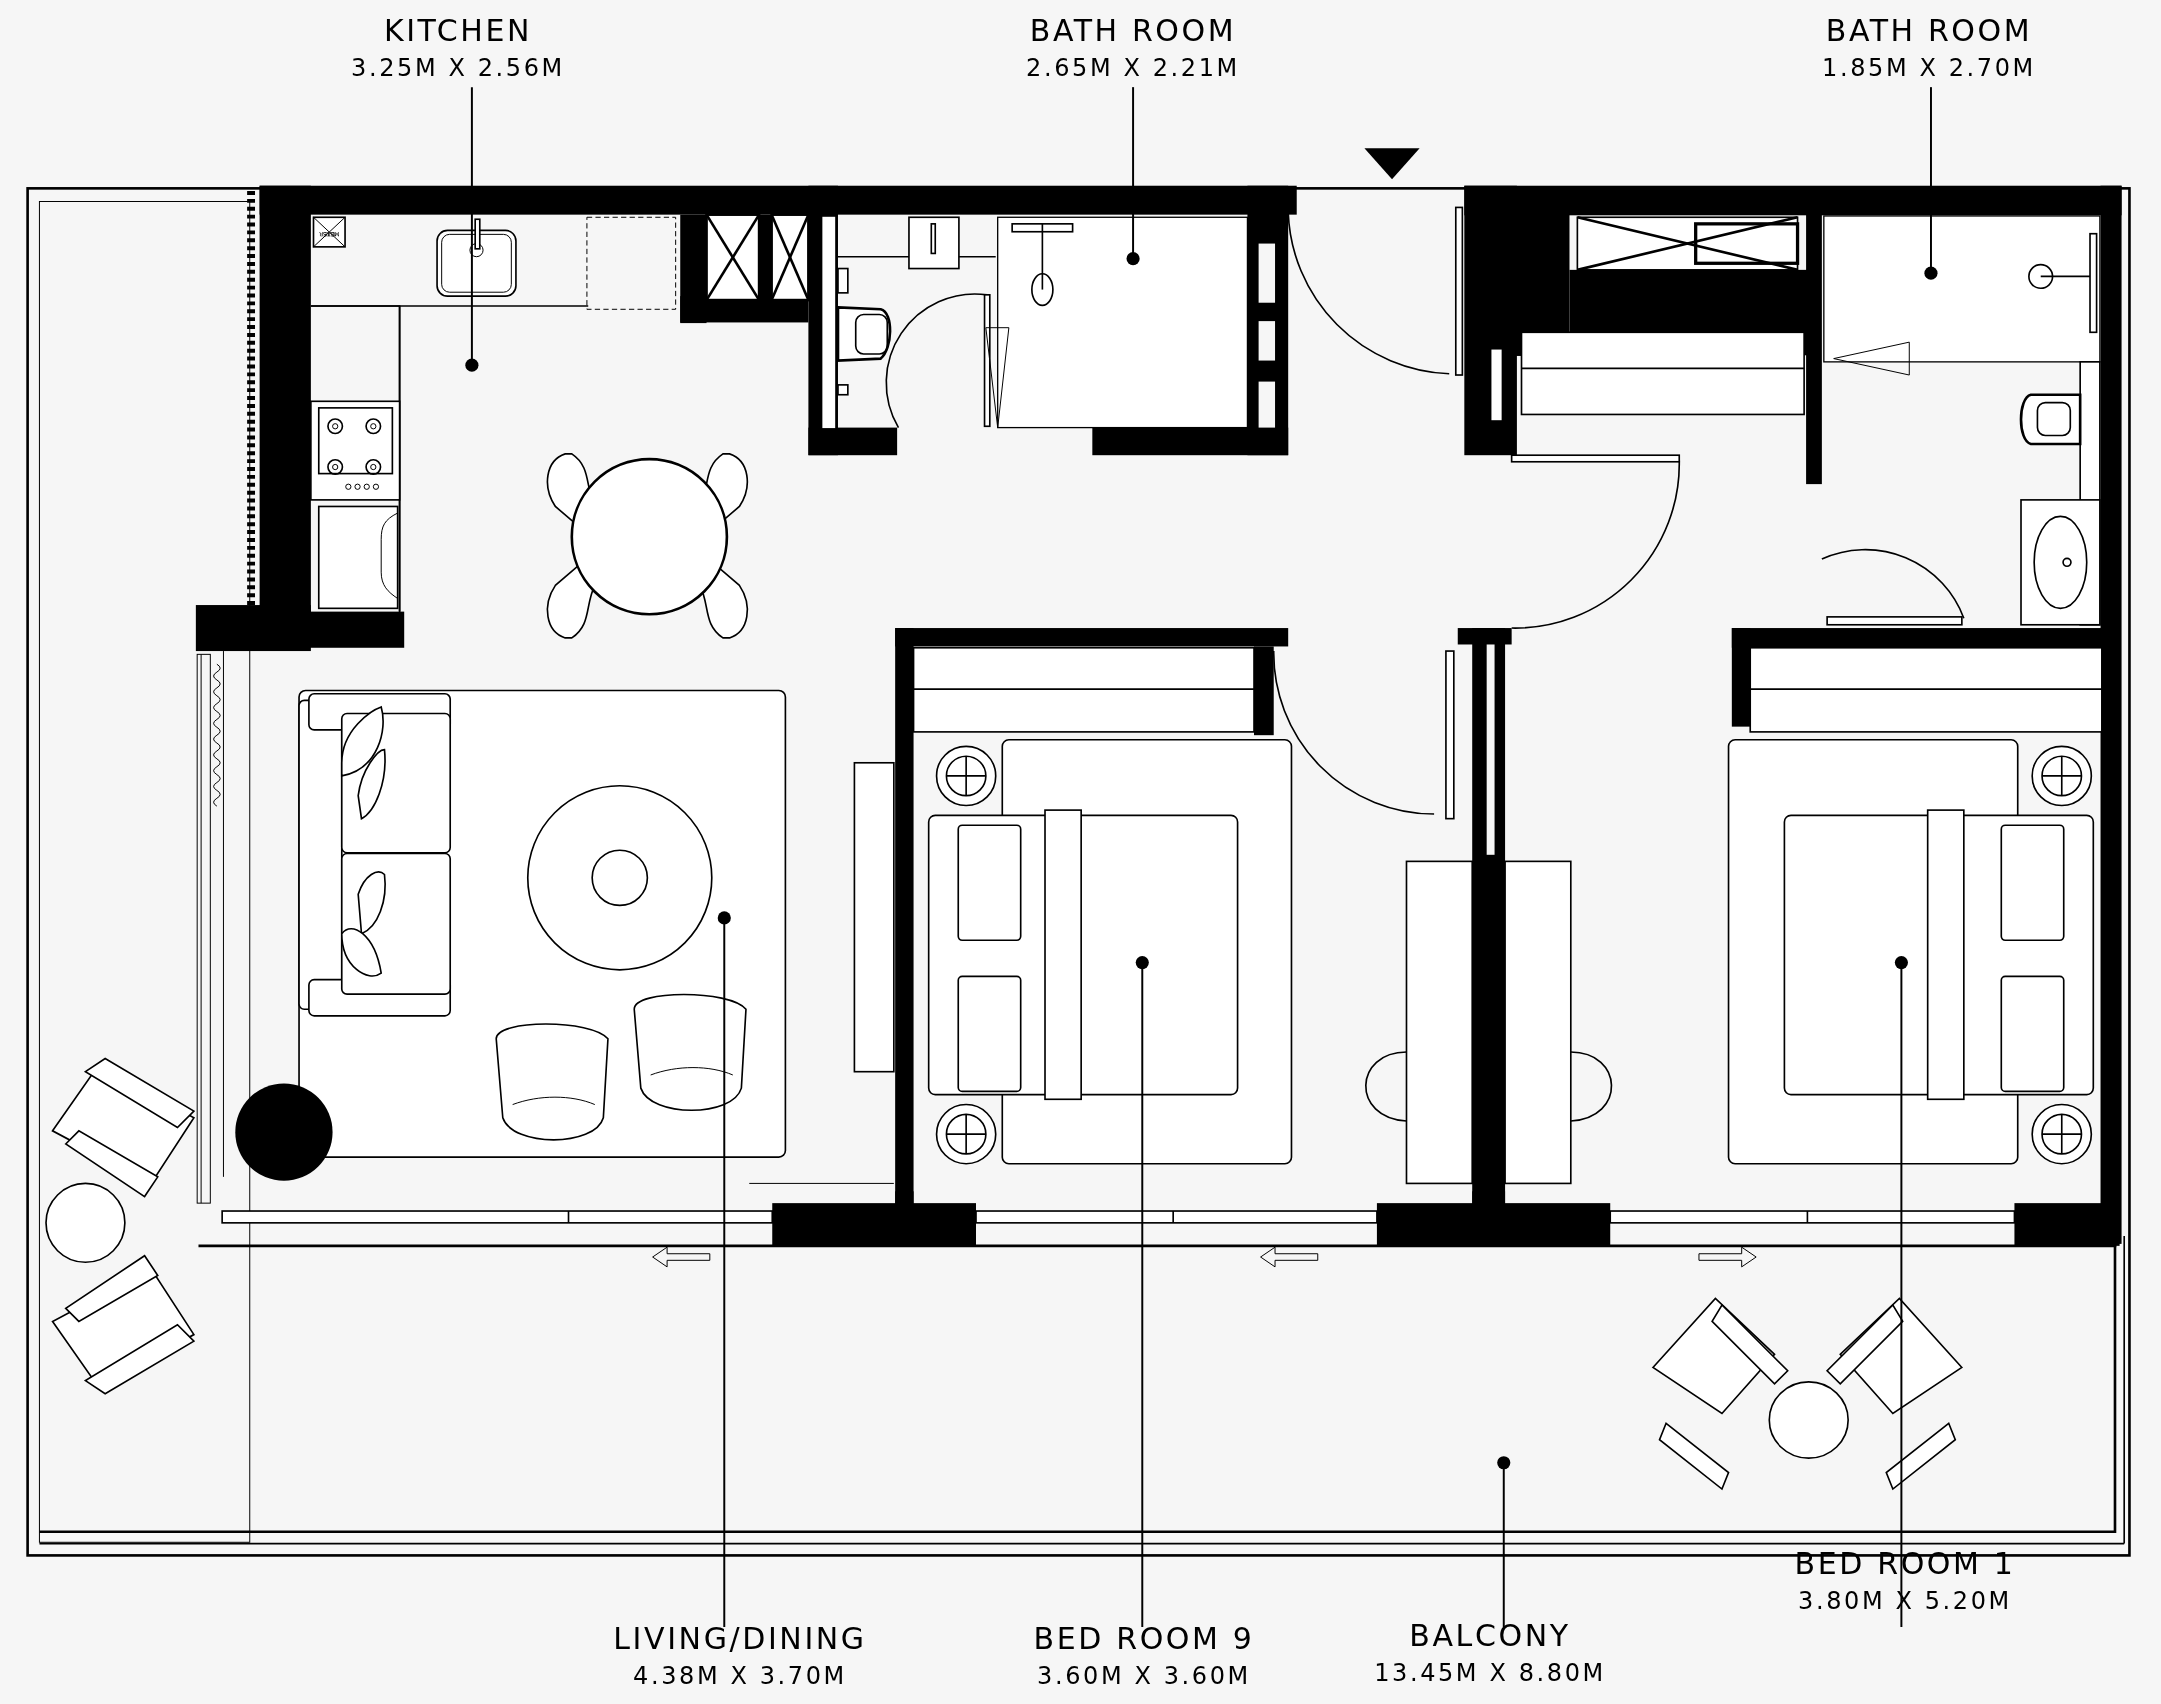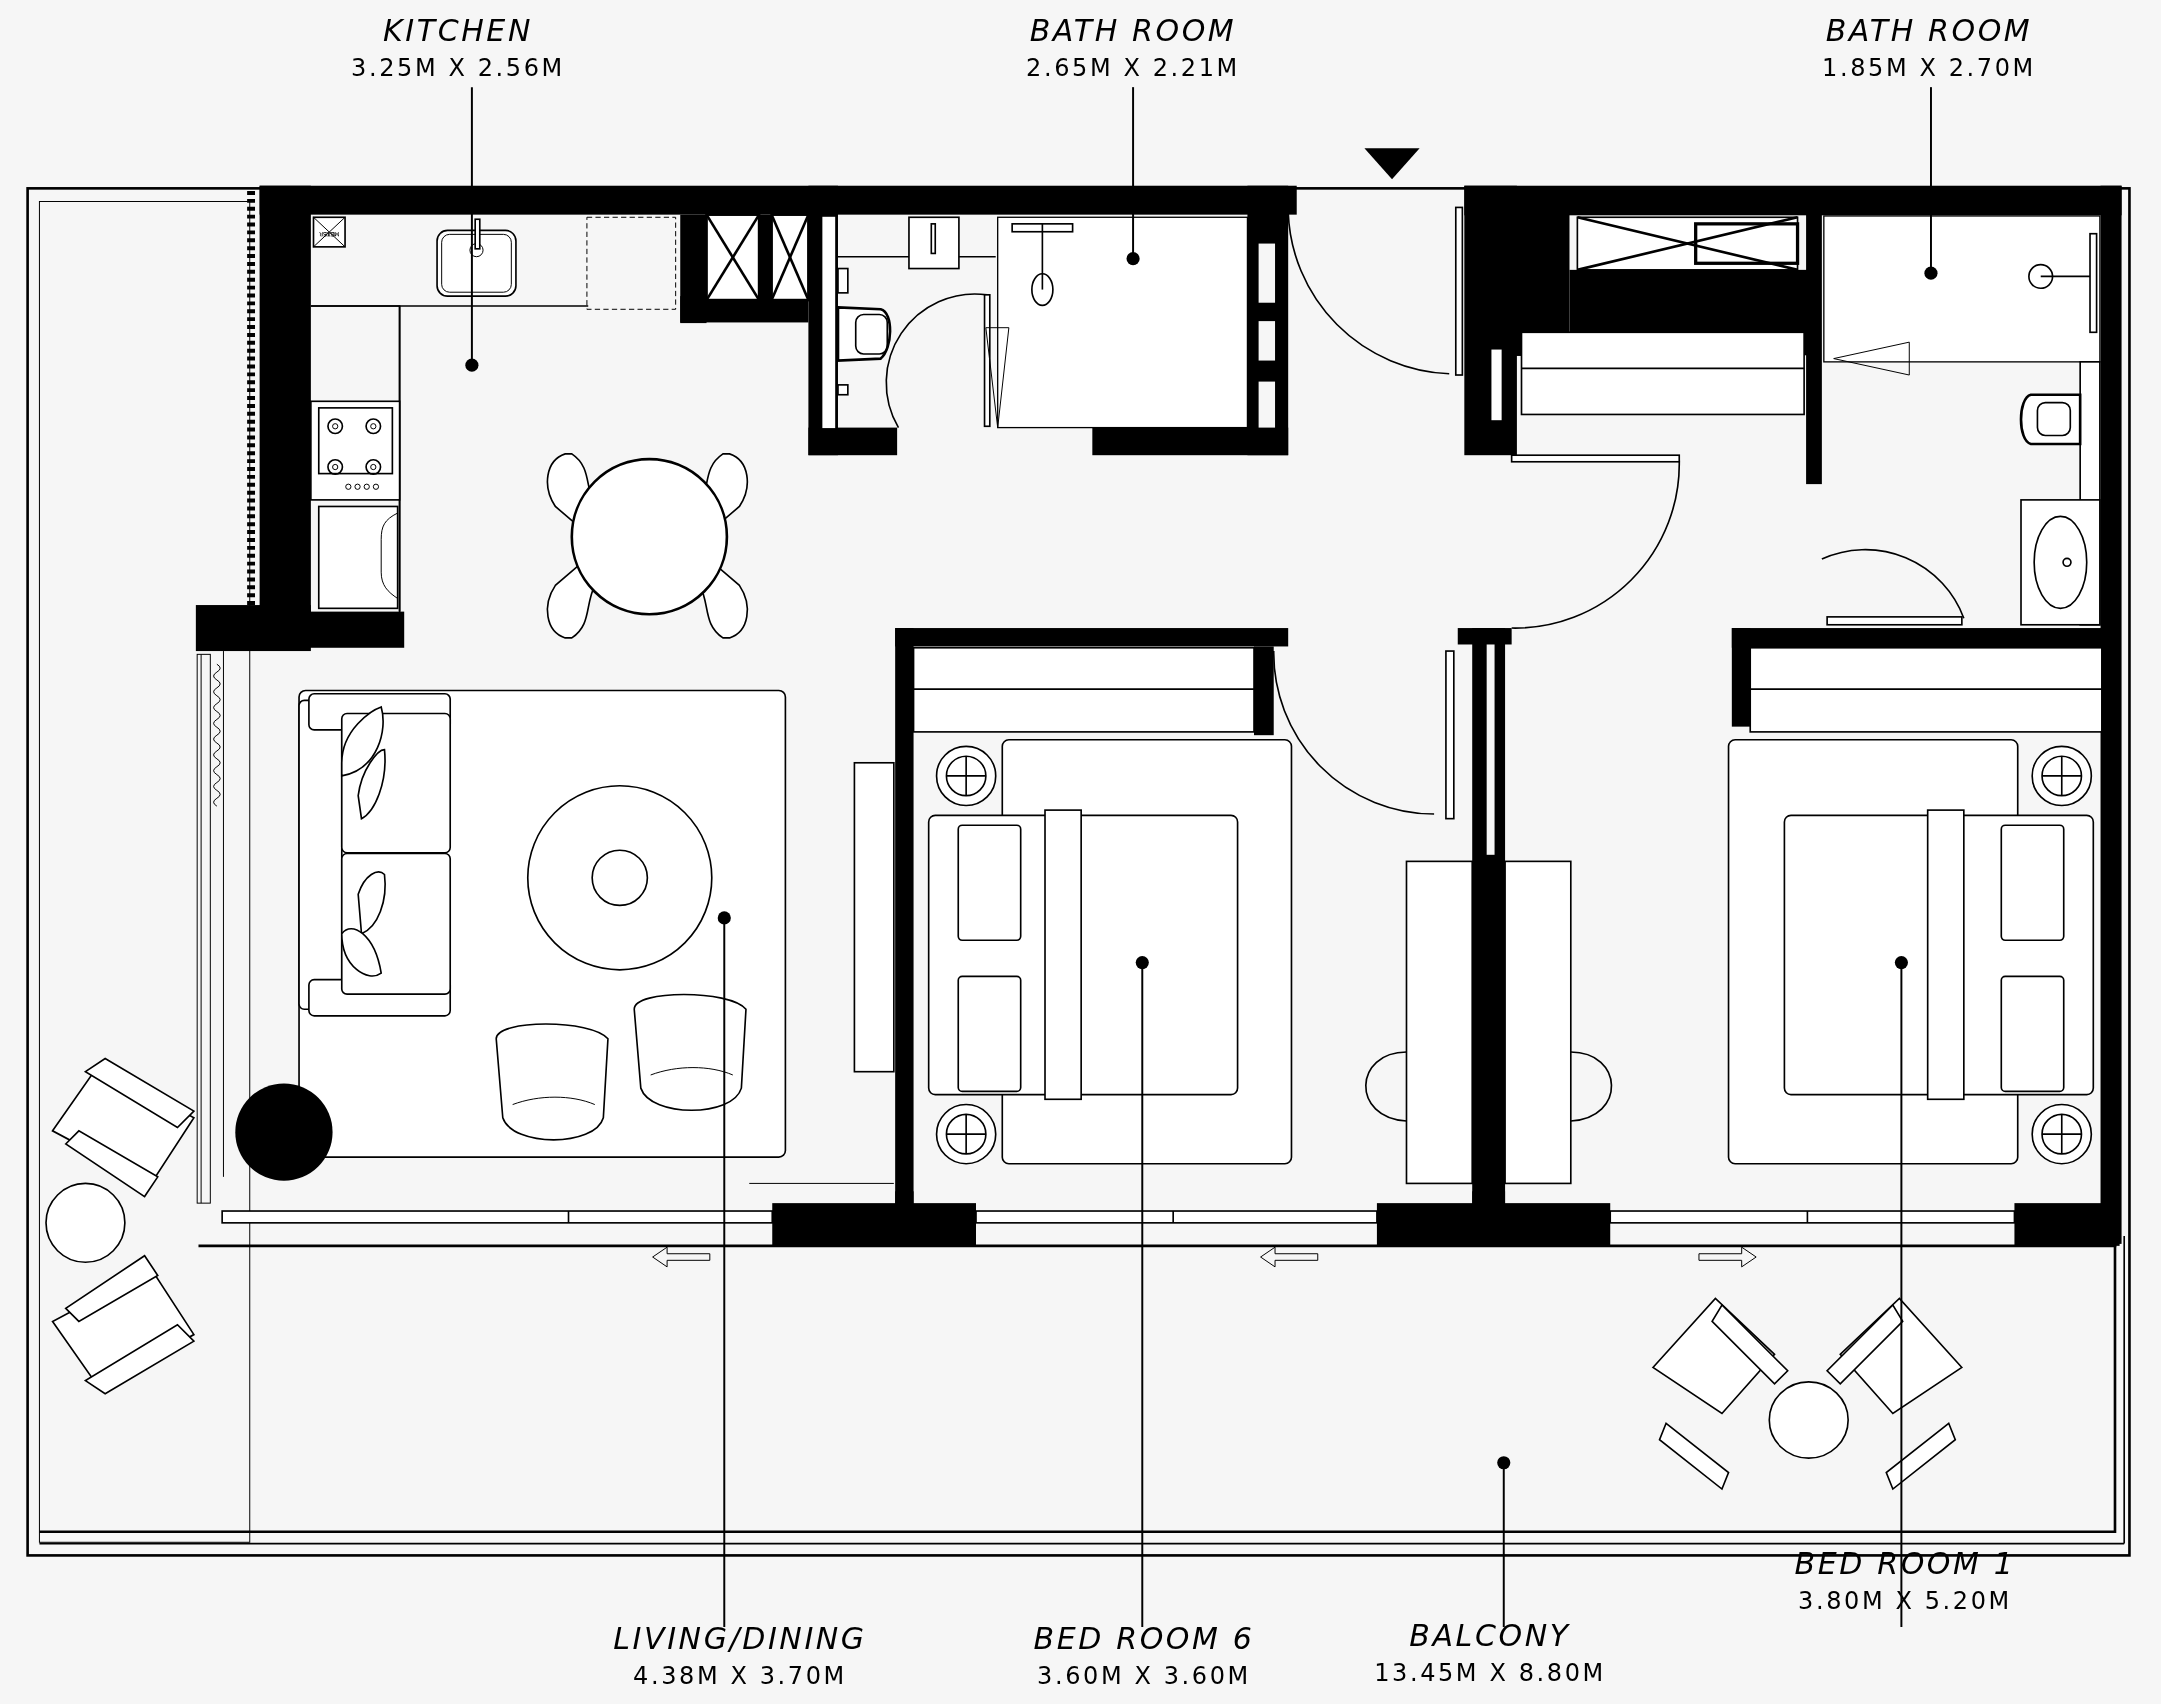--- a/index.html
+++ b/index.html
@@ -8,21 +8,21 @@
   .lbl {
     position: absolute;
     font-family: "DejaVu Sans", sans-serif;
     font-weight: 400;
     color: #000;
     text-align: center;
     letter-spacing: 2.6px;
     white-space: nowrap;
     transform: translateX(-50%);
   }
-  .lbl .name { display: block; font-size: 30px; line-height: 37px; font-style: italic; }
+  .lbl .name { display: block; font-size: 30px; line-height: 37px; }
   .lbl .dim  { display: block; font-size: 24px; line-height: 39px; }
   .w { fill: #000; }
   .ln { fill: none; stroke: #000; stroke-width: 4; }
   .ln2 { fill: none; stroke: #000; stroke-width: 2.5; }
   .thin { fill: none; stroke: #000; stroke-width: 1.5; }
   .fill-w { fill: #fff; stroke: #000; stroke-width: 4; }
   .fill-w2 { fill: #fff; stroke: #000; stroke-width: 2.5; }
   .leader { stroke: #000; stroke-width: 3; }
   .dot { fill: #000; }
 </style>
@@ -368,21 +368,21 @@
 </div>
 <div class="lbl" style="left:1929px; top:12px;">
   <span class="name">BATH ROOM</span>
   <span class="dim">1.85M X 2.70M</span>
 </div>
 <div class="lbl" style="left:720px; top:1620px;margin-left:20px;">
   <span class="name">LIVING/DINING</span>
   <span class="dim">4.38M X 3.70M</span>
 </div>
 <div class="lbl" style="left:1144px; top:1620px;">
-  <span class="name">BED ROOM 6</span>
+  <span class="name">BED ROOM 9</span>
   <span class="dim">3.60M X 3.60M</span>
 </div>
 <div class="lbl" style="left:1490px; top:1617px;">
   <span class="name">BALCONY</span>
   <span class="dim">13.45M X 8.80M</span>
 </div>
 <div class="lbl" style="left:1905px; top:1545px;">
   <span class="name">BED ROOM 1</span>
   <span class="dim">3.80M X 5.20M</span>
 </div>

